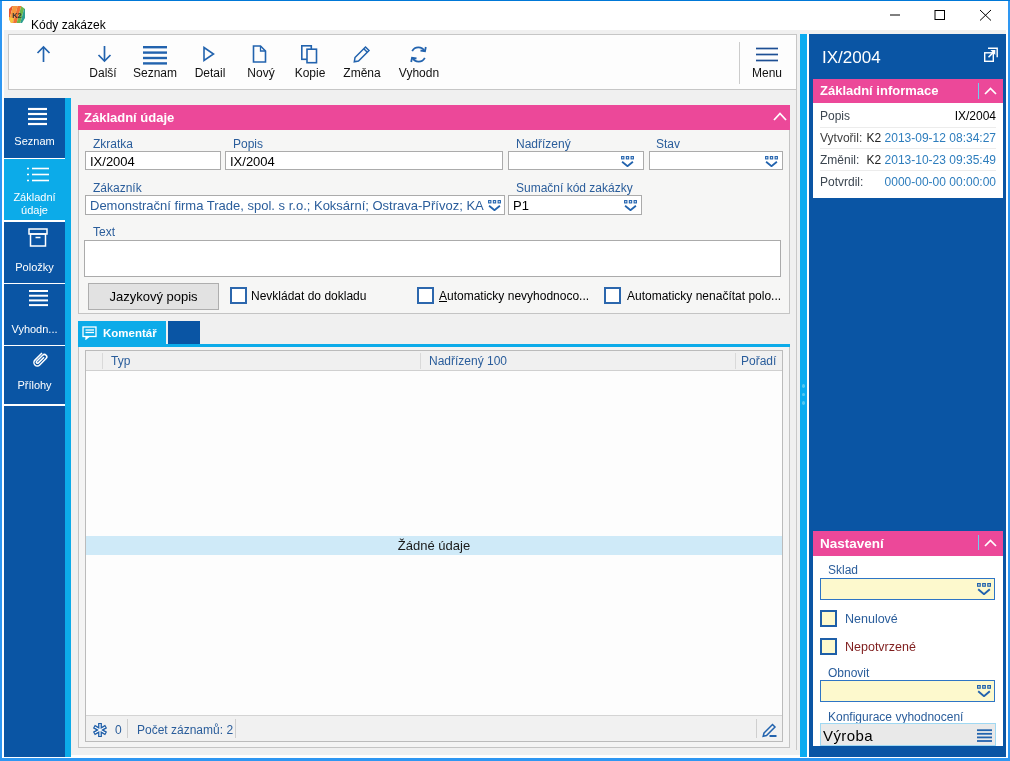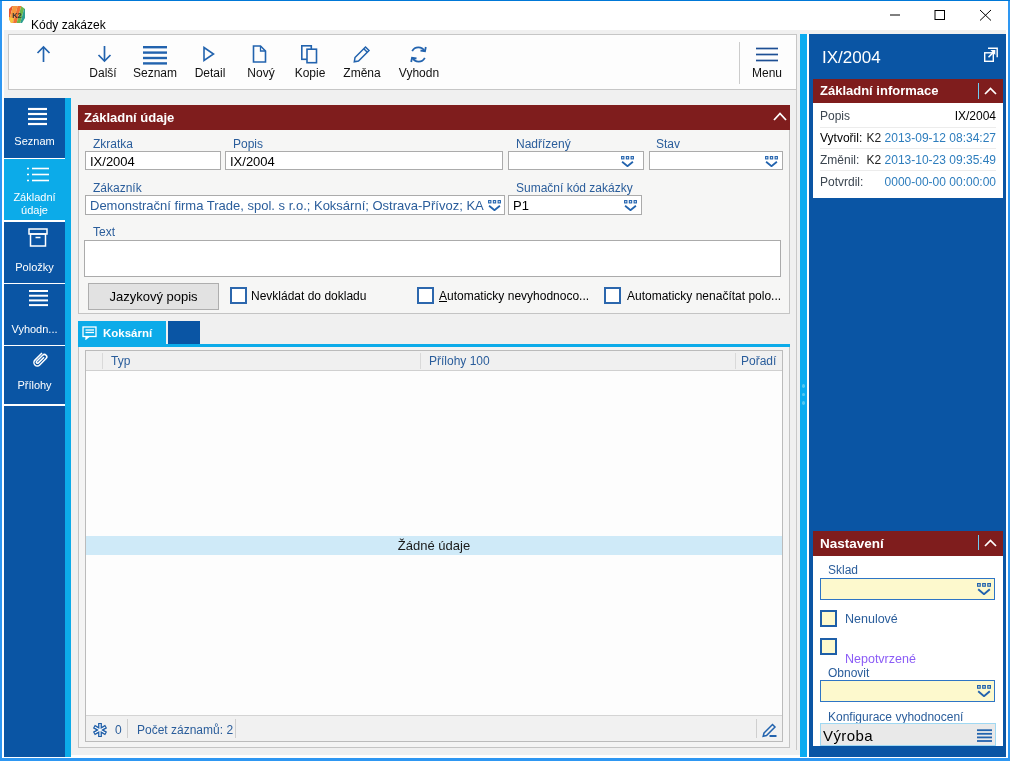--- a/index.html
+++ b/index.html
@@ -4,21 +4,21 @@
 <style>
 html,body{margin:0;padding:0;}
 body{width:1010px;height:761px;position:relative;background:#f0f0f0;font-family:"Liberation Sans",sans-serif;overflow:hidden;}
 .abs{position:absolute;}
 .lbl{position:absolute;color:#2a5d9b;font-size:12px;white-space:nowrap;}
 .inp{position:absolute;background:#fff;border:1px solid #ababab;box-sizing:border-box;font-size:13px;color:#000;}
 .inp .tx{position:absolute;left:4px;top:2px;white-space:nowrap;}
 .glyph{position:absolute;}
 .cb{position:absolute;width:17px;height:17px;box-sizing:border-box;background:#fff;border:2px solid #2c67ad;}
 .cblbl{position:absolute;color:#000000;font-size:12px;white-space:nowrap;}
-.hdr{position:absolute;background:#7f1d1d;color:#fff;font-weight:bold;font-size:13px;}
+.hdr{position:absolute;background:#ec4899;color:#fff;font-weight:bold;font-size:13px;}
 .tbtn{position:absolute;text-align:center;color:#111;font-size:12px;}
 .sep{position:absolute;background:#d9d9d9;width:1px;}
 .navtxt{position:absolute;width:61px;left:0;text-align:center;color:#fff;font-size:11px;line-height:13px;}
 </style>
 </head>
 <body>
 
 <div class="abs" style="left:0;top:0;width:1010px;height:1px;background:#0078d7;"></div>
 <div class="abs" style="left:0;top:1px;width:2px;height:760px;background:#2e97f2;"></div>
 <div class="abs" style="left:2px;top:1px;width:2px;height:757px;background:#fff;"></div>
@@ -260,33 +260,33 @@
 
 <div class="abs" style="left:78px;top:321px;width:88px;height:25px;background:#0cabe9;"></div>
 <svg class="abs" style="left:82px;top:326px;" width="15" height="14" viewBox="0 0 15 14">
     <g fill="none" stroke="#fff" stroke-width="1.3">
       <rect x="1" y="1" width="13" height="9.5"></rect>
       <line x1="3.5" y1="4" x2="12" y2="4"></line>
       <line x1="3.5" y1="6.5" x2="12" y2="6.5"></line>
       <path d="M4 10.5 L4 13 L7 10.5" fill="#fff"></path>
     </g>
   </svg>
-<div class="abs" style="left:103px;top:327px;color:#fff;font-weight:bold;font-size:11.5px;">Koksární</div>
+<div class="abs" style="left:103px;top:327px;color:#fff;font-weight:bold;font-size:11.5px;">Komentář</div>
 <div class="abs" style="left:168px;top:321px;width:32px;height:23px;background:#0a55a4;"></div>
 <div class="abs" style="left:78px;top:344px;width:712px;height:2.5px;background:#0cabe9;"></div>
 
 <div class="abs" style="left:78px;top:346.5px;width:712px;height:401px;background:#f4f4f4;border:1px solid #c4c4c4;border-top:none;box-sizing:border-box;"></div>
 
 <div class="abs" style="left:85px;top:350px;width:698px;height:392px;background:#fdfdfd;border:1px solid #bbbbbb;box-sizing:border-box;"></div>
 <div class="abs" style="left:86px;top:351px;width:696px;height:20px;background:#f0f0f0;border-bottom:1px solid #d0d0d0;box-sizing:border-box;"></div>
 <div class="sep" style="left:102px;top:353px;height:16px;"></div>
 <div class="sep" style="left:420px;top:353px;height:16px;"></div>
 <div class="sep" style="left:735px;top:353px;height:16px;"></div>
 <div class="lbl" style="left:111px;top:354px;">Typ</div>
-<div class="lbl" style="left:429px;top:354px;">Přílohy 100</div>
+<div class="lbl" style="left:429px;top:354px;">Nadřízený 100</div>
 <div class="lbl" style="left:741px;top:354px;">Pořadí</div>
 
 <div class="abs" style="left:86px;top:536px;width:696px;height:19px;background:#cfeaf8;"></div>
 <div class="abs" style="left:86px;top:538px;width:696px;text-align:center;font-size:13px;color:#1a1a1a;">Žádné údaje</div>
 
 <div class="abs" style="left:86px;top:715px;width:696px;height:26px;background:#f1f1f1;border-top:1px solid #d4d4d4;box-sizing:border-box;"></div>
 <svg class="abs" style="left:91.5px;top:721.5px;" width="16" height="16" viewBox="0 0 16 16">
     <g stroke="#1d5da8" stroke-width="3.8" fill="none">
       <line x1="8" y1="1" x2="8" y2="15"></line>
       <line x1="1.9" y1="4.5" x2="14.1" y2="11.5"></line>
@@ -329,21 +329,21 @@
 <div class="abs" style="left:978px;top:83px;width:1px;height:16px;background:#6fcbf2;"></div>
 <svg class="abs" style="left:984px;top:87px;" width="13" height="8" viewBox="0 0 13 8">
     <polyline points="1,7 6.5,1.5 12,7" stroke="#fff" stroke-width="1.7" fill="none"></polyline>
   </svg>
 <div class="abs" style="left:813px;top:103px;width:190px;height:95px;background:#fff;"></div>
 <div class="abs" style="left:820px;top:126.5px;width:176px;height:1px;background:#ececec;"></div>
 <div class="abs" style="left:820px;top:148px;width:176px;height:1px;background:#ececec;"></div>
 <div class="abs" style="left:820px;top:169.5px;width:176px;height:1px;background:#ececec;"></div>
 <div class="abs" style="left:820px;top:109px;font-size:12px;color:#3c4650;">Popis</div>
 <div class="abs" style="left:820px;top:109px;width:176px;text-align:right;font-size:12px;color:#000;">IX/2004</div>
-<div class="abs" style="left:820px;top:131px;font-size:12px;color:#000000;">Vytvořil:</div>
+<div class="abs" style="left:820px;top:131px;font-size:12px;color:#404040;">Vytvořil:</div>
 <div class="abs" style="left:820px;top:131px;width:176px;text-align:right;font-size:12px;color:#2d7dbd;"><span style="color:#222;">K2</span> 2013-09-12 08:34:27</div>
 <div class="abs" style="left:820px;top:152.5px;font-size:12px;color:#3c4650;">Změnil:</div>
 <div class="abs" style="left:820px;top:152.5px;width:176px;text-align:right;font-size:12px;color:#2d7dbd;"><span style="color:#222;">K2</span> 2013-10-23 09:35:49</div>
 <div class="abs" style="left:820px;top:175px;font-size:12px;color:#3c4650;">Potvrdil:</div>
 <div class="abs" style="left:820px;top:175px;width:176px;text-align:right;font-size:12px;color:#2d7dbd;">0000-00-00 00:00:00</div>
 
 <div class="hdr" style="left:813px;top:531px;width:190px;height:25px;line-height:25px;font-size:13.5px;"><span style="margin-left:7px;">Nastavení</span></div>
 <div class="abs" style="left:978px;top:535px;width:1px;height:15px;background:#6fcbf2;"></div>
 <svg class="abs" style="left:984px;top:539px;" width="13" height="8" viewBox="0 0 13 8">
     <polyline points="1,7 6.5,1.5 12,7" stroke="#fff" stroke-width="1.7" fill="none"></polyline>
@@ -355,21 +355,21 @@
     <g fill="none" stroke="#2263ae" stroke-width="1.2">
       <rect x="0.6" y="0.6" width="2.6" height="2.6"></rect>
       <rect x="5.7" y="0.6" width="2.6" height="2.6"></rect>
       <rect x="10.8" y="0.6" width="2.6" height="2.6"></rect>
     </g>
     <polyline points="1.2,6.2 7,11.2 12.8,6.2" stroke="#2263ae" stroke-width="1.9" fill="none"></polyline>
   </svg>
 <div class="abs" style="left:820px;top:610px;width:17px;height:17px;background:#fdf9cd;border:2px solid #1e5fa8;box-sizing:border-box;"></div>
 <div class="abs" style="left:845px;top:612px;font-size:12.5px;color:#2a5d9b;">Nenulové</div>
 <div class="abs" style="left:820px;top:638px;width:17px;height:17px;background:#fdf9cd;border:2px solid #1e5fa8;box-sizing:border-box;"></div>
-<div class="abs" style="left:845px;top:640px;font-size:12.5px;color:#8b5cf6;margin-top:12px;">Nepotvrzené</div>
+<div class="abs" style="left:845px;top:640px;font-size:12.5px;color:#7f1d1d;">Nepotvrzené</div>
 <div class="abs" style="left:828px;top:666px;font-size:12px;color:#2a5d9b;">Obnovit</div>
 <div class="abs" style="left:820px;top:680px;width:175px;height:22px;background:#fdf9cd;border:1px solid #2e75c5;box-sizing:border-box;"></div>
 <svg class="glyph" style="left:977px;top:685px;" width="14" height="12" viewBox="0 0 14 12">
     <g fill="none" stroke="#2263ae" stroke-width="1.2">
       <rect x="0.6" y="0.6" width="2.6" height="2.6"></rect>
       <rect x="5.7" y="0.6" width="2.6" height="2.6"></rect>
       <rect x="10.8" y="0.6" width="2.6" height="2.6"></rect>
     </g>
     <polyline points="1.2,6.2 7,11.2 12.8,6.2" stroke="#2263ae" stroke-width="1.9" fill="none"></polyline>
   </svg>

